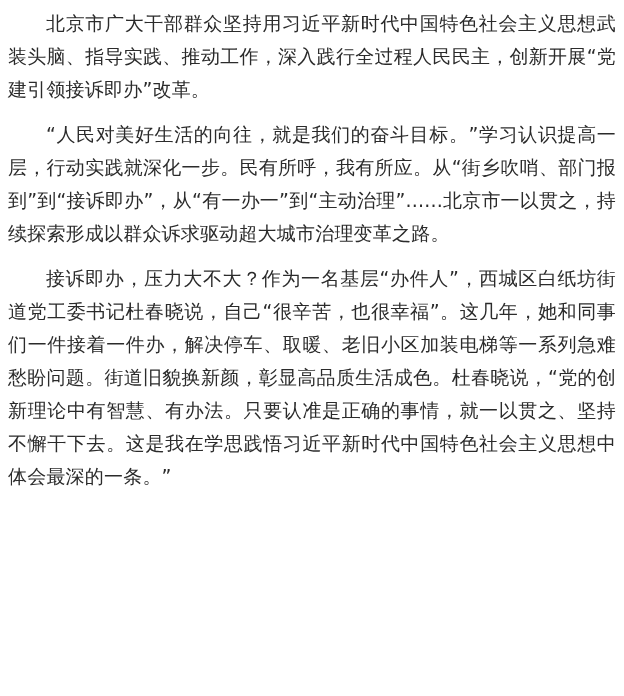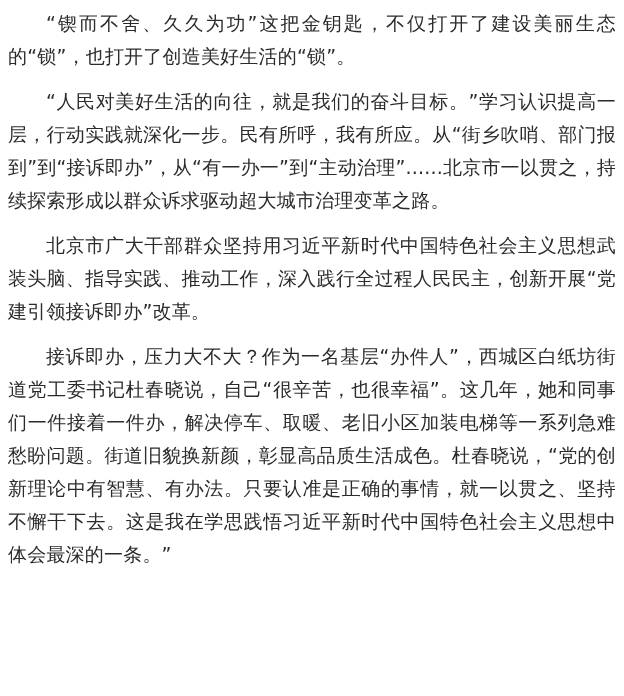--- a/index.html
+++ b/index.html
@@ -27,17 +27,16 @@
       text-align: justify;
       text-justify: inter-ideograph;
       letter-spacing: 0.2px;
       word-break: break-all;
     }
   </style>
 </head>
 <body>
 
 <div class="article">
-  <p class="para">“锲而不舍、久久为功”这把金钥匙，不仅打开了建设美丽生态的“锁”，也打开了创造美好生活的“锁”。</p>
+  <p class="para">北京市广大干部群众坚持用习近平新时代中国特色社会主义思想武装头脑、指导实践、推动工作，深入践行全过程人民民主，创新开展“党建引领接诉即办”改革。</p>
   <p class="para">“人民对美好生活的向往，就是我们的奋斗目标。”学习认识提高一层，行动实践就深化一步。民有所呼，我有所应。从“街乡吹哨、部门报到”到“接诉即办”，从“有一办一”到“主动治理”......北京市一以贯之，持续探索形成以群众诉求驱动超大城市治理变革之路。</p>
-  <p class="para">北京市广大干部群众坚持用习近平新时代中国特色社会主义思想武装头脑、指导实践、推动工作，深入践行全过程人民民主，创新开展“党建引领接诉即办”改革。</p>
   <p class="para">接诉即办，压力大不大？作为一名基层“办件人”，西城区白纸坊街道党工委书记杜春晓说，自己“很辛苦，也很幸福”。这几年，她和同事们一件接着一件办，解决停车、取暖、老旧小区加装电梯等一系列急难愁盼问题。街道旧貌换新颜，彰显高品质生活成色。杜春晓说，“党的创新理论中有智慧、有办法。只要认准是正确的事情，就一以贯之、坚持不懈干下去。这是我在学思践悟习近平新时代中国特色社会主义思想中体会最深的一条。”</p>
 </div>
 
 </body></html>

